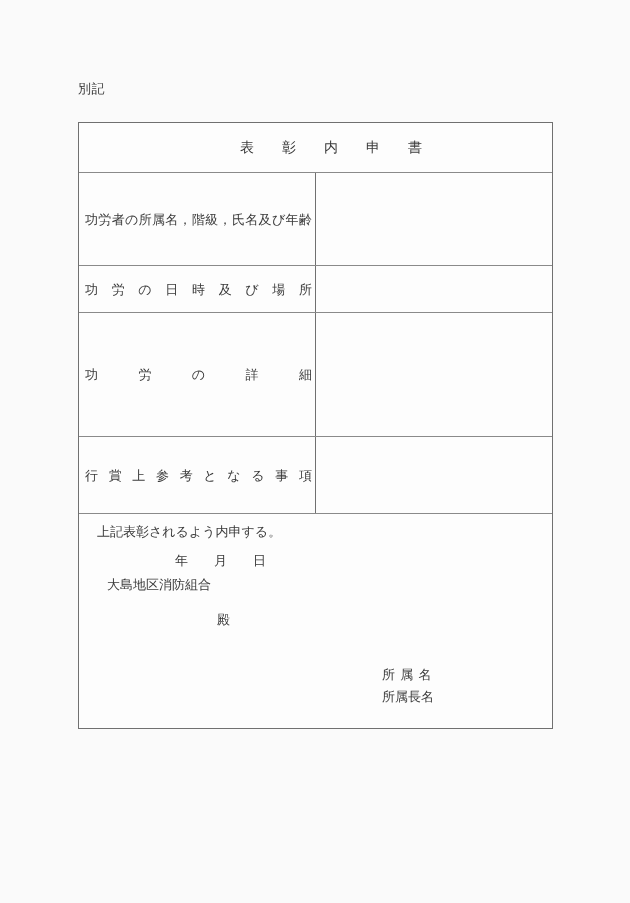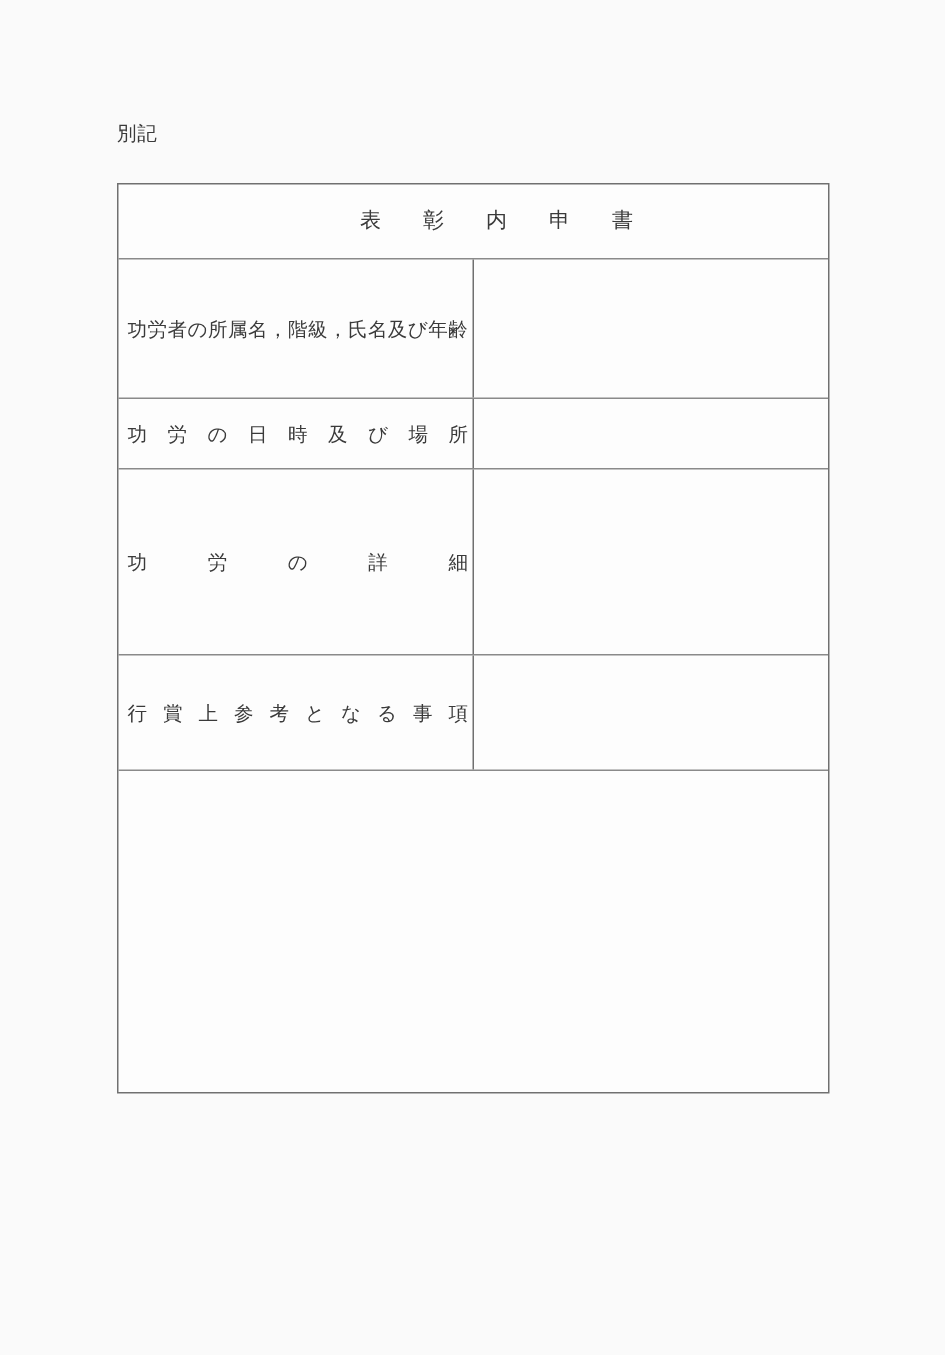--- a/index.html
+++ b/index.html
@@ -177,14 +177,22 @@
           <span>と</span>
           <span>な</span>
           <span>る</span>
           <span>事</span>
           <span>項</span>
         </div>
     </div>
     <div class="cell-value"></div>
   </div>
 
+  <div class="footer-section">
+    <div class="footer-line f-statement">上記表彰されるよう内申する。</div>
+    <div class="footer-line f-date">年　　月　　日</div>
+    <div class="footer-line f-org">大島地区消防組合</div>
+    <div class="footer-line f-dono">殿</div>
+    <div class="footer-line f-aff">所 属 名</div>
+    <div class="footer-line f-aff-head">所属長名</div>
+  </div>
 
 </div>
 
 </body></html>

